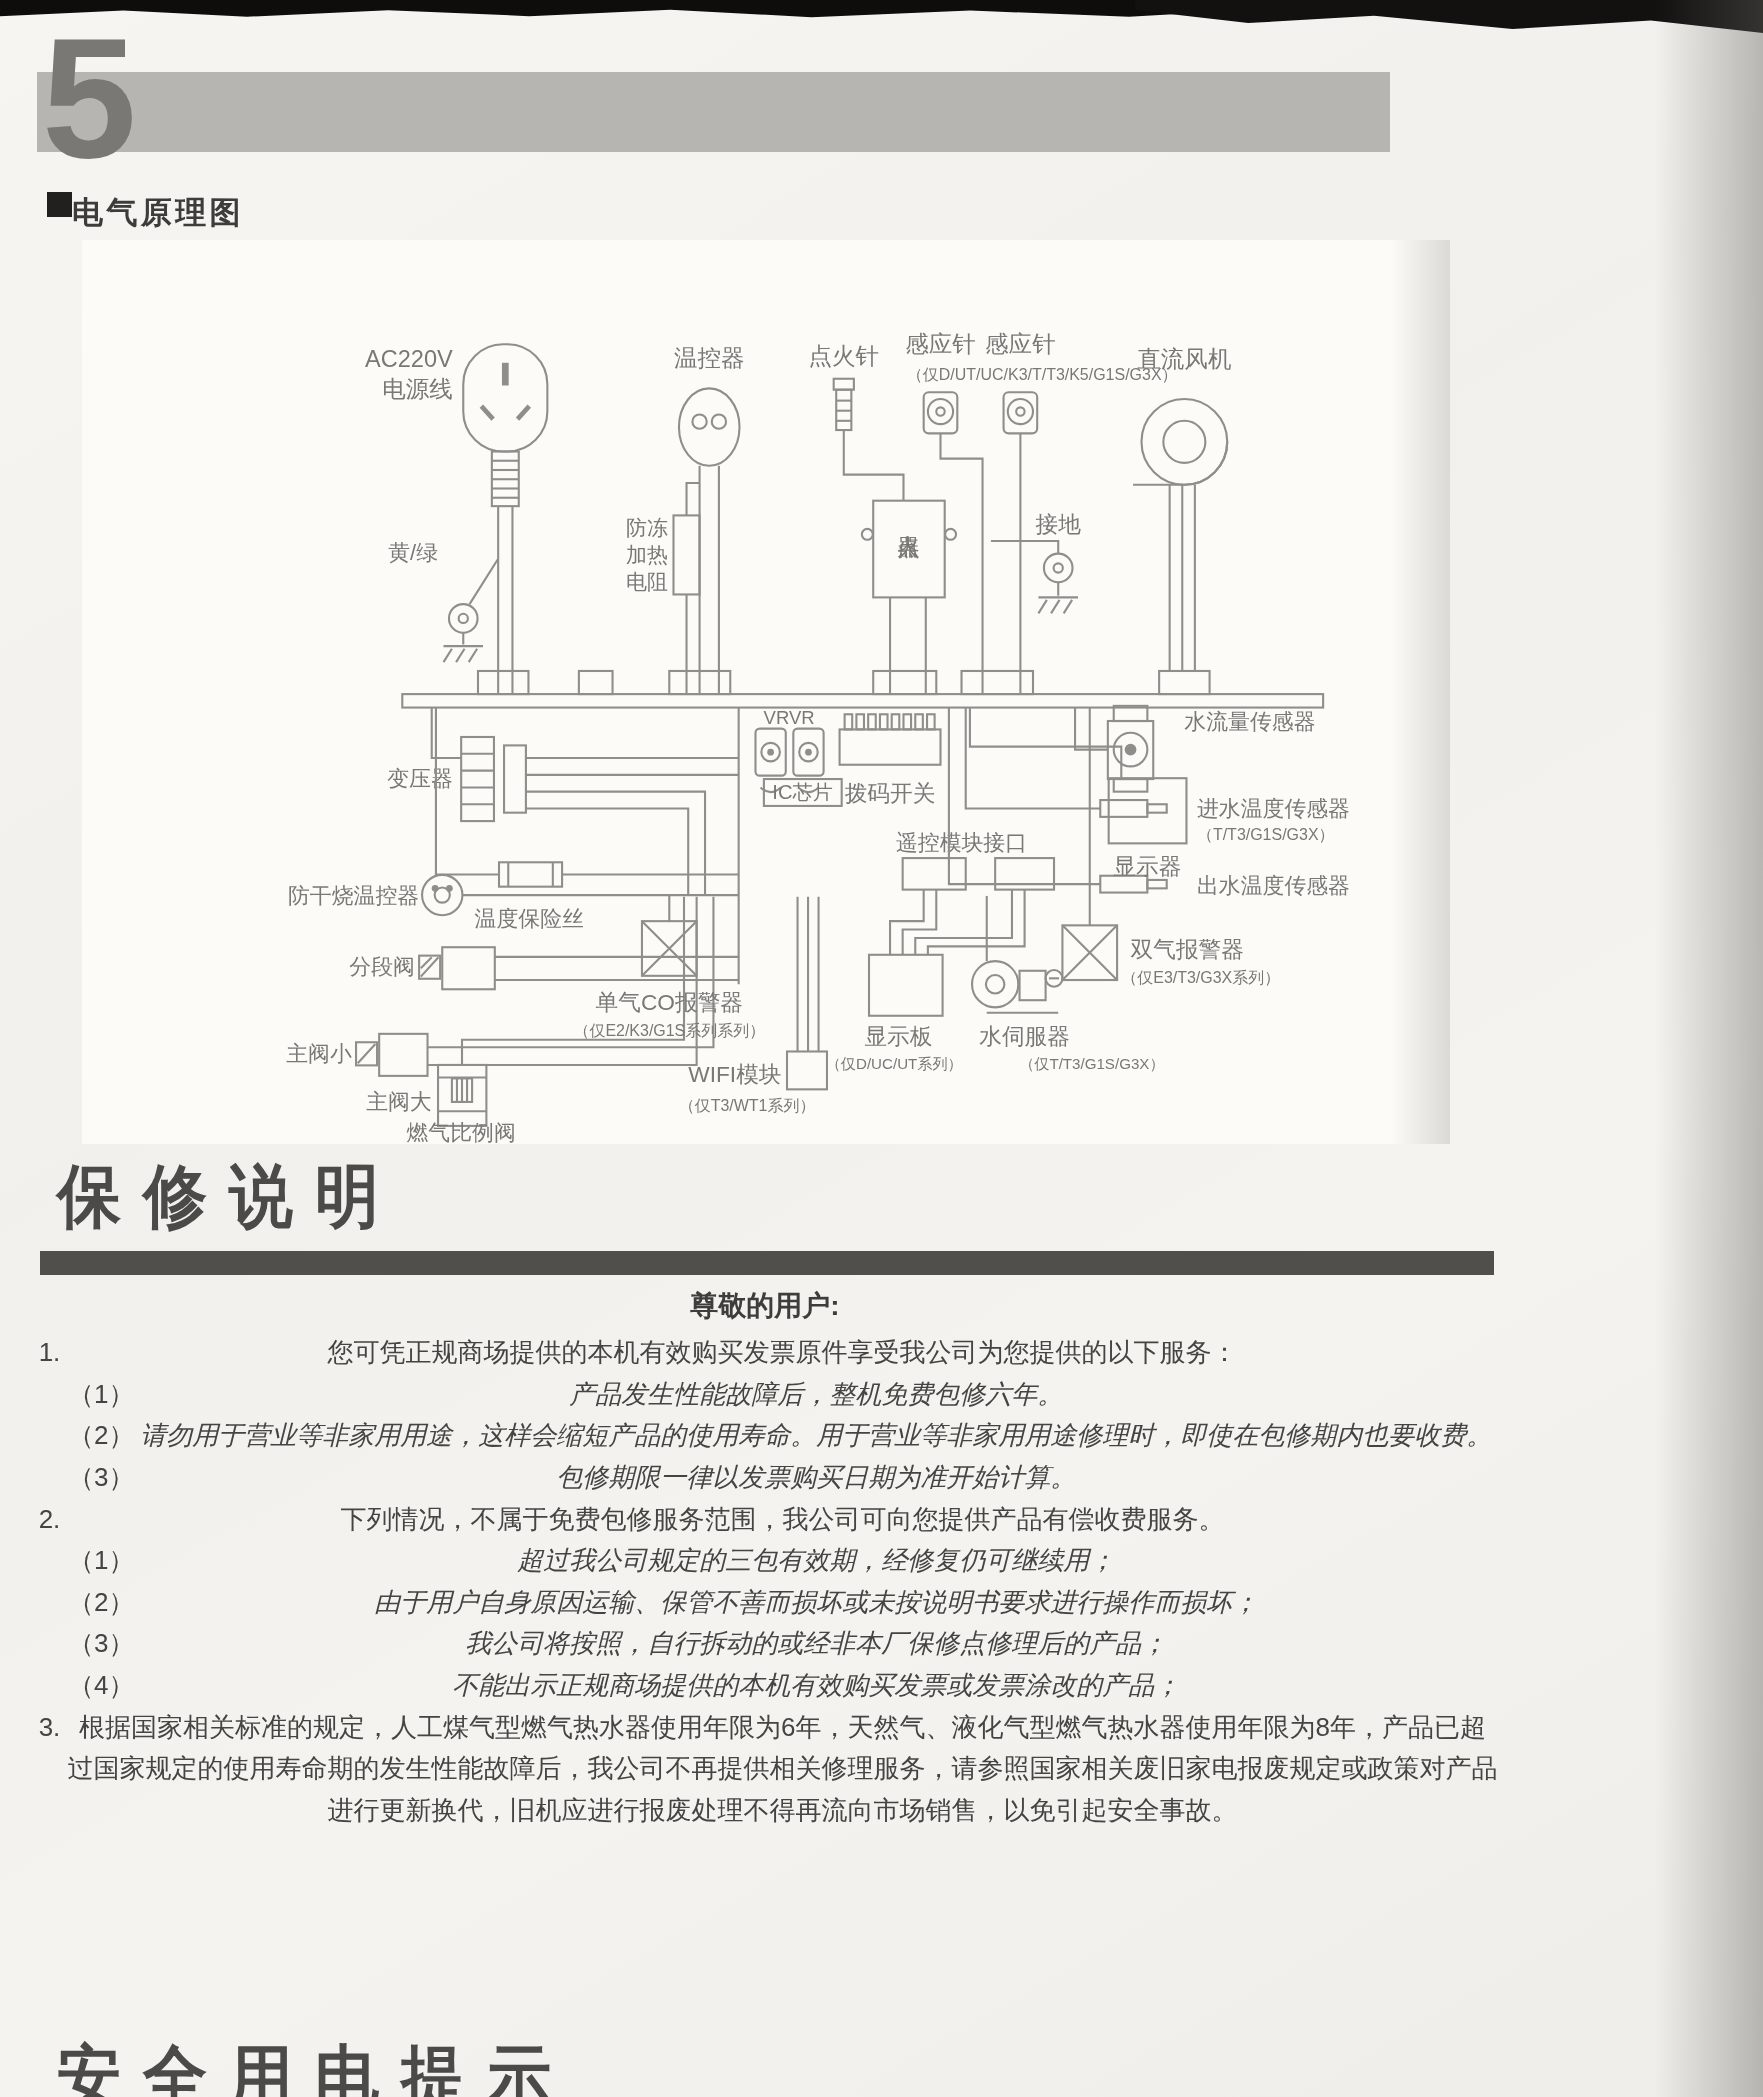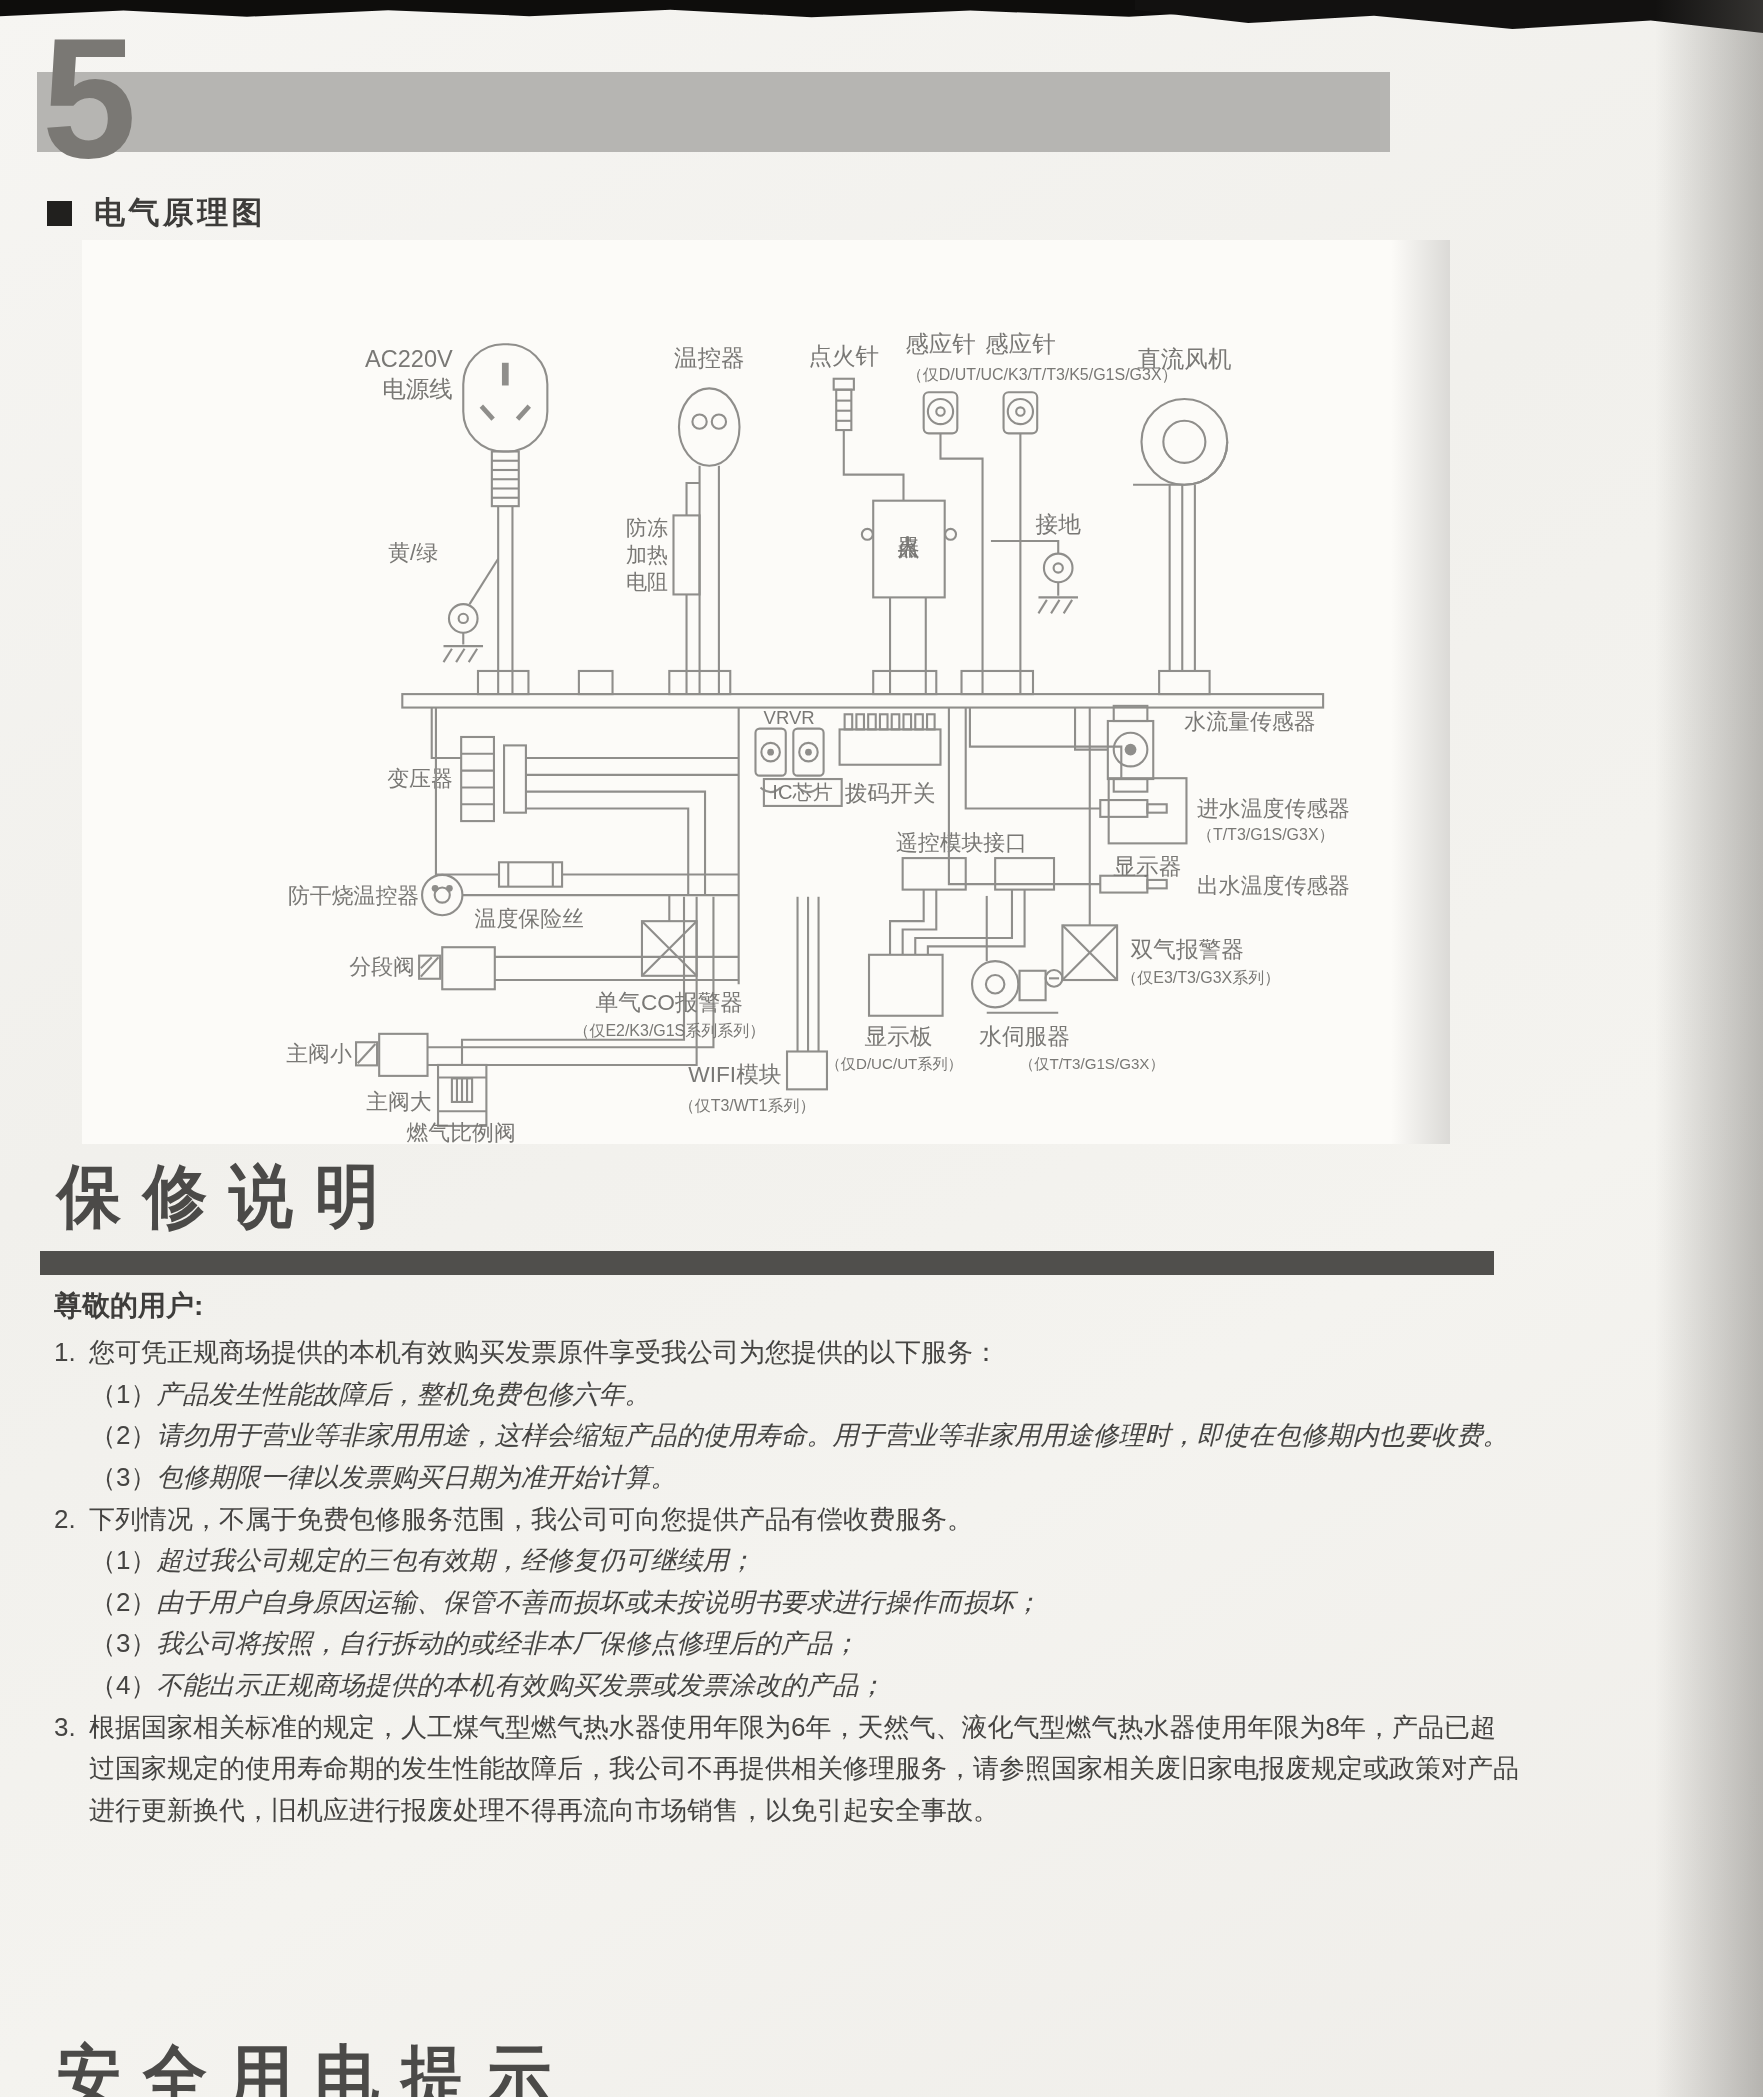--- a/index.html
+++ b/index.html
@@ -18,42 +18,42 @@
   .torn-top-right{position:absolute;right:0;top:0;width:629px;height:33px;background:#121110;
     clip-path:polygon(0 0,100% 0,100% 100%,82% 62%,60% 88%,38% 48%,18% 70%,0 30%);}
   .right-shadow{position:absolute;right:0;top:0;width:109px;height:100%;
     background:linear-gradient(to right,rgba(101,99,95,0) 0%,rgba(101,99,95,0.42) 100%);}
 
   
   .band{position:absolute;left:37px;top:72px;width:1353px;height:80px;background:#b6b5b2;}
   .chapter-num{position:absolute;left:42px;top:12.6px;font-size:170px;line-height:1;font-weight:700;color:#7a7874;}
   .chapter-title{position:absolute;left:145px;top:37px;font-size:117px;line-height:1;font-weight:700;color:#72706d;letter-spacing:3.4px;white-space:nowrap;}
 
-  .sec1{position:absolute;left:47px;top:192px;display:flex;align-items:center;gap:22px;}
+  .sec1{position:absolute;left:47px;top:192px;display:flex;align-items:flex-start;gap:0;}
   .sec1 .sq{width:25px;height:25px;background:#21201e;}
   .sec1 .lbl{font-size:31px;font-weight:700;color:#3d3c3a;letter-spacing:3.4px;}
 
   
   .diagram{position:absolute;left:82px;top:240px;width:1368px;height:904px;background:#fcfbf8;}
   .diagram:after{content:"";position:absolute;right:0;top:0;width:59px;height:100%;
     background:linear-gradient(to right,rgba(120,118,114,0) 0%,rgba(120,118,114,.25) 100%);}
   svg{display:block;}
   svg text{fill:#797875;font-family:"Liberation Sans","DejaVu Sans",sans-serif;}
   .wire,.shape{stroke:#8f8e8b;stroke-width:5;fill:none;}
   .fillg{fill:#8f8e8b;stroke:none;}
 
   
   .big-title{position:absolute;font-size:64px;font-weight:700;color:#4b4a48;letter-spacing:22px;white-space:nowrap;transform:scaleY(1.08);transform-origin:left top;}
   .big-bar{position:absolute;left:40px;width:1454px;height:24px;background:#504f4c;}
   #warranty-title{left:57px;top:1150px;}
   #warranty-bar{top:1251px;}
   #safety-title{left:57px;top:2031px;}
 
   
-  .body-block{position:absolute;left:54px;width:1466px;font-size:26px;line-height:1.6;color:#454442;}
+  .body-block{position:absolute;left:32px;width:1466px;font-size:26px;line-height:1.6;color:#454442;text-align:center;}
   #warranty-body{top:1284px;}
   .salutation{font-weight:700;font-size:28px;color:#3e3d3b;margin-bottom:3.4px;}
   .item{display:flex;}
   .item .num{flex:0 0 35px;}
   .item .txt{flex:1;}
   .sub{display:flex;padding-left:36px;}
   .sub .m{flex:0 0 63px;}
   .sub .t{flex:1;font-style:italic;}
 </style>
 </head>

